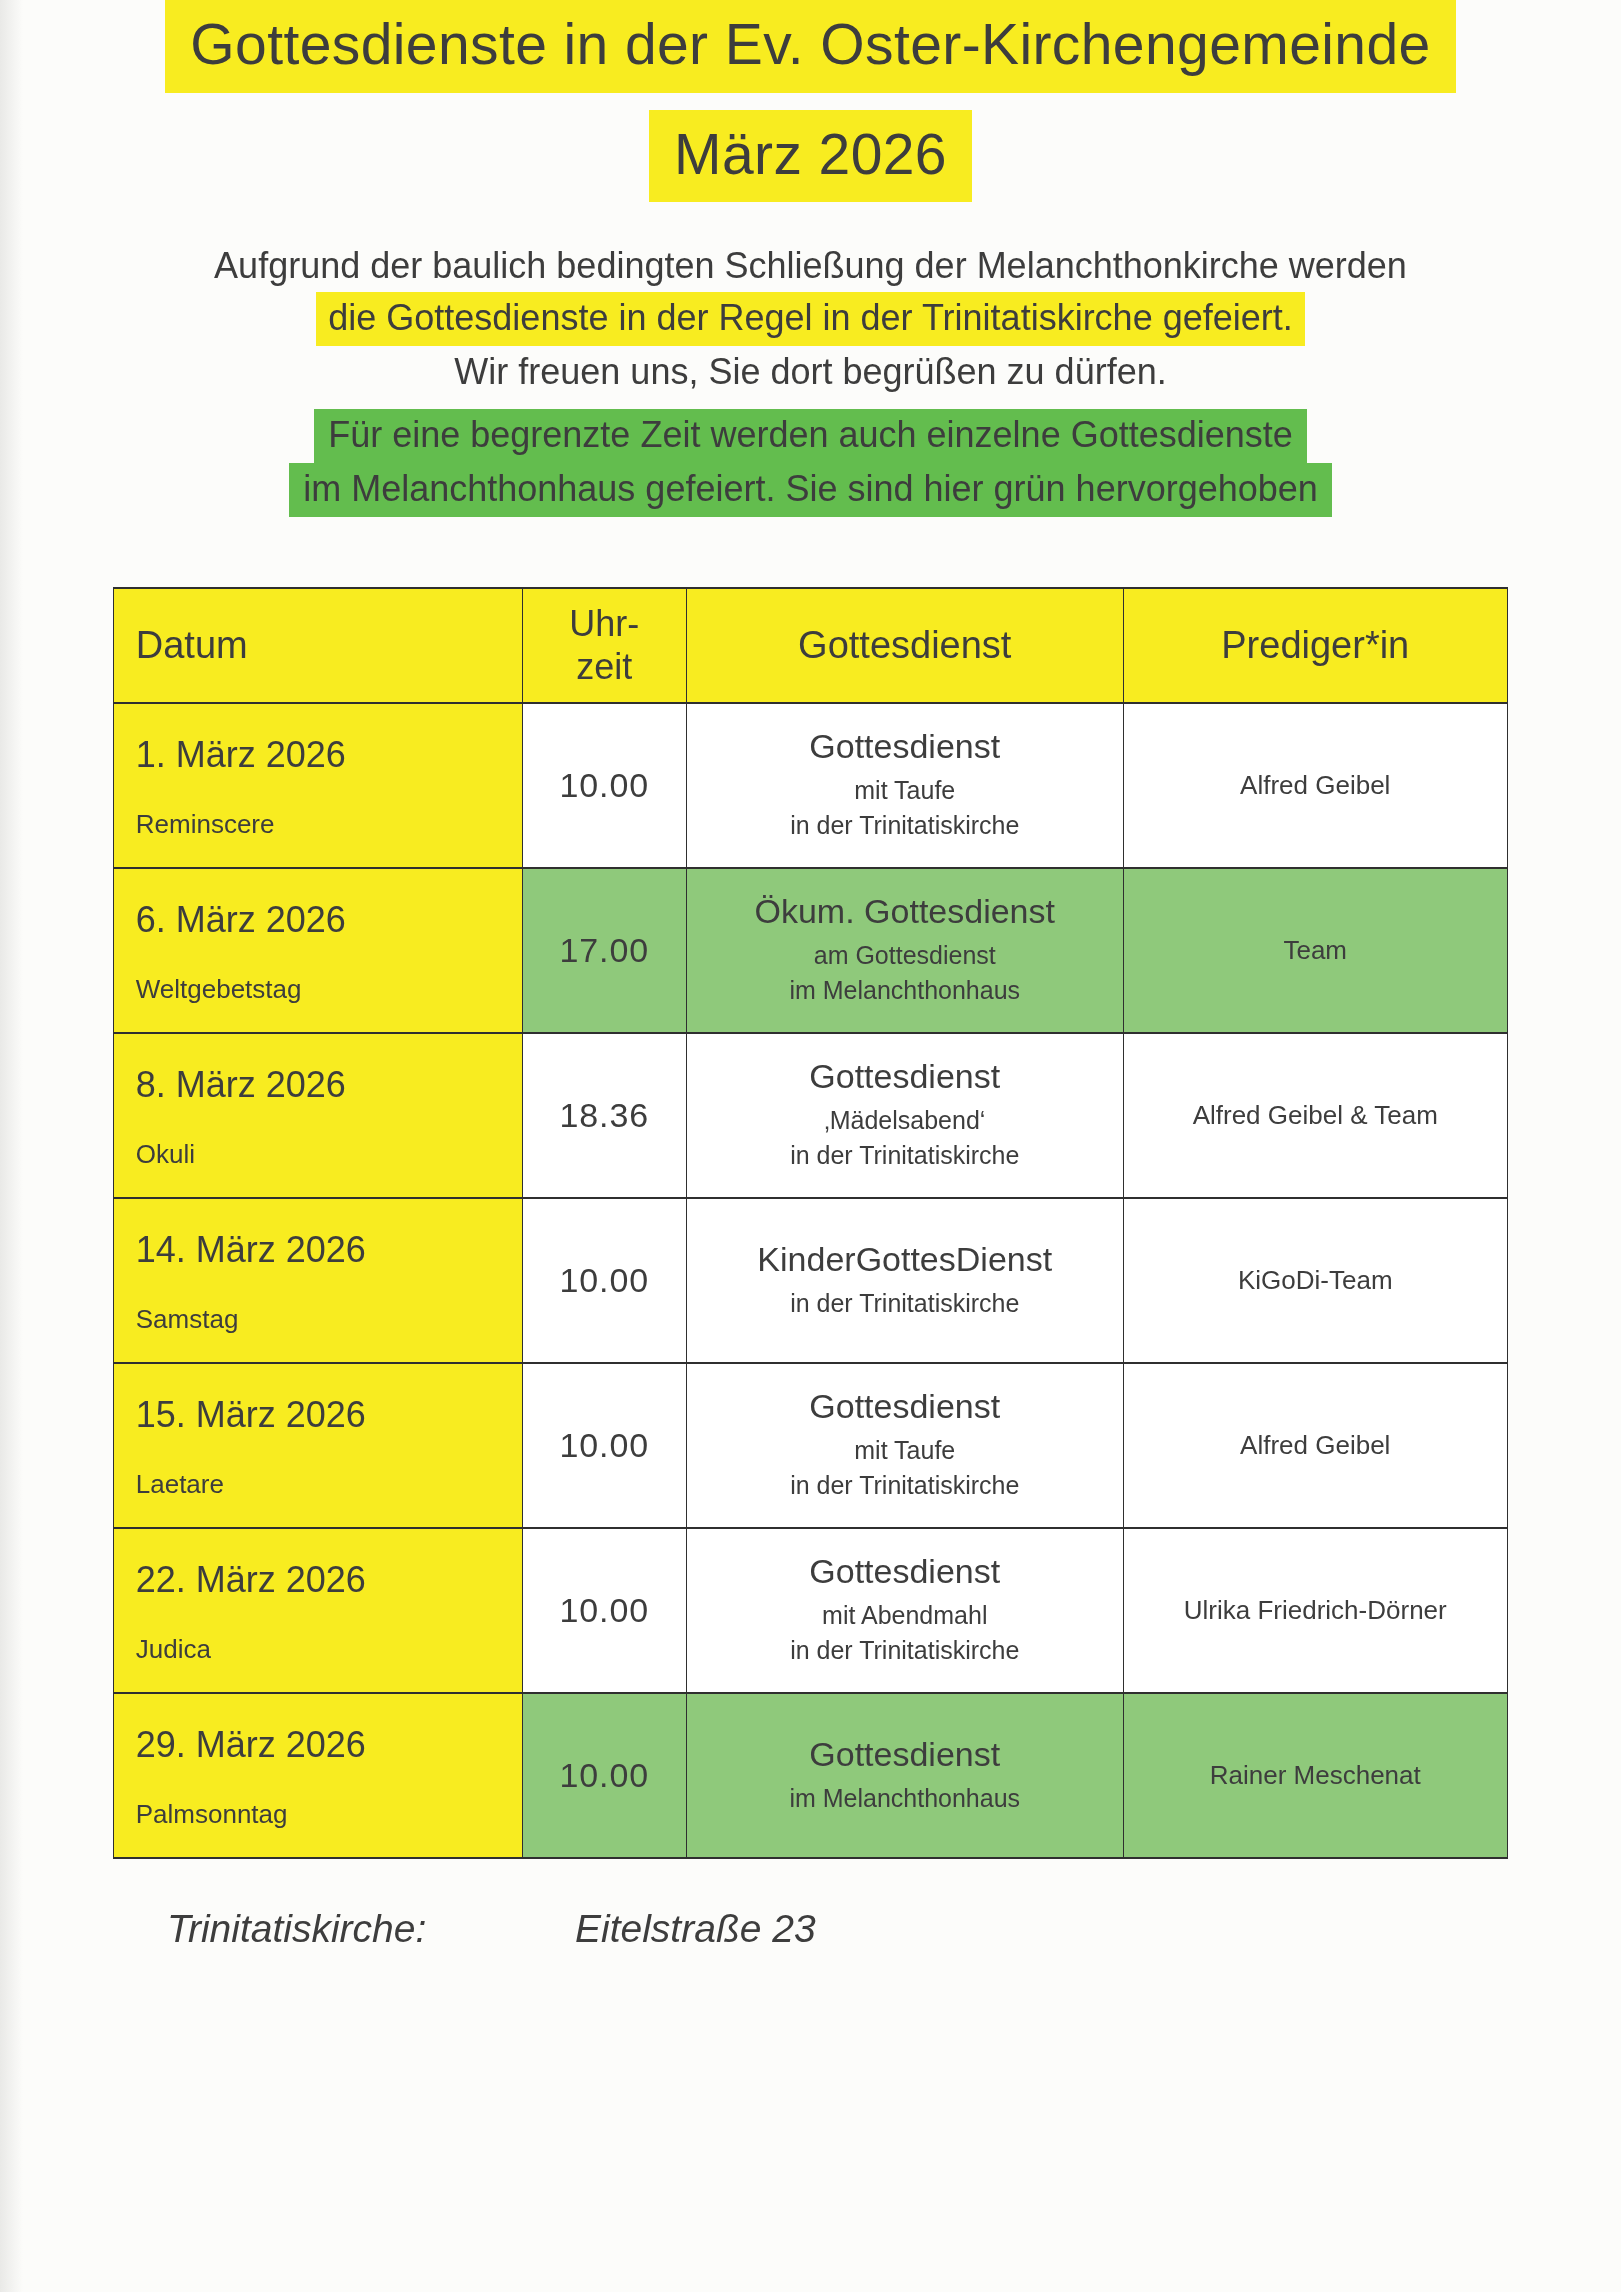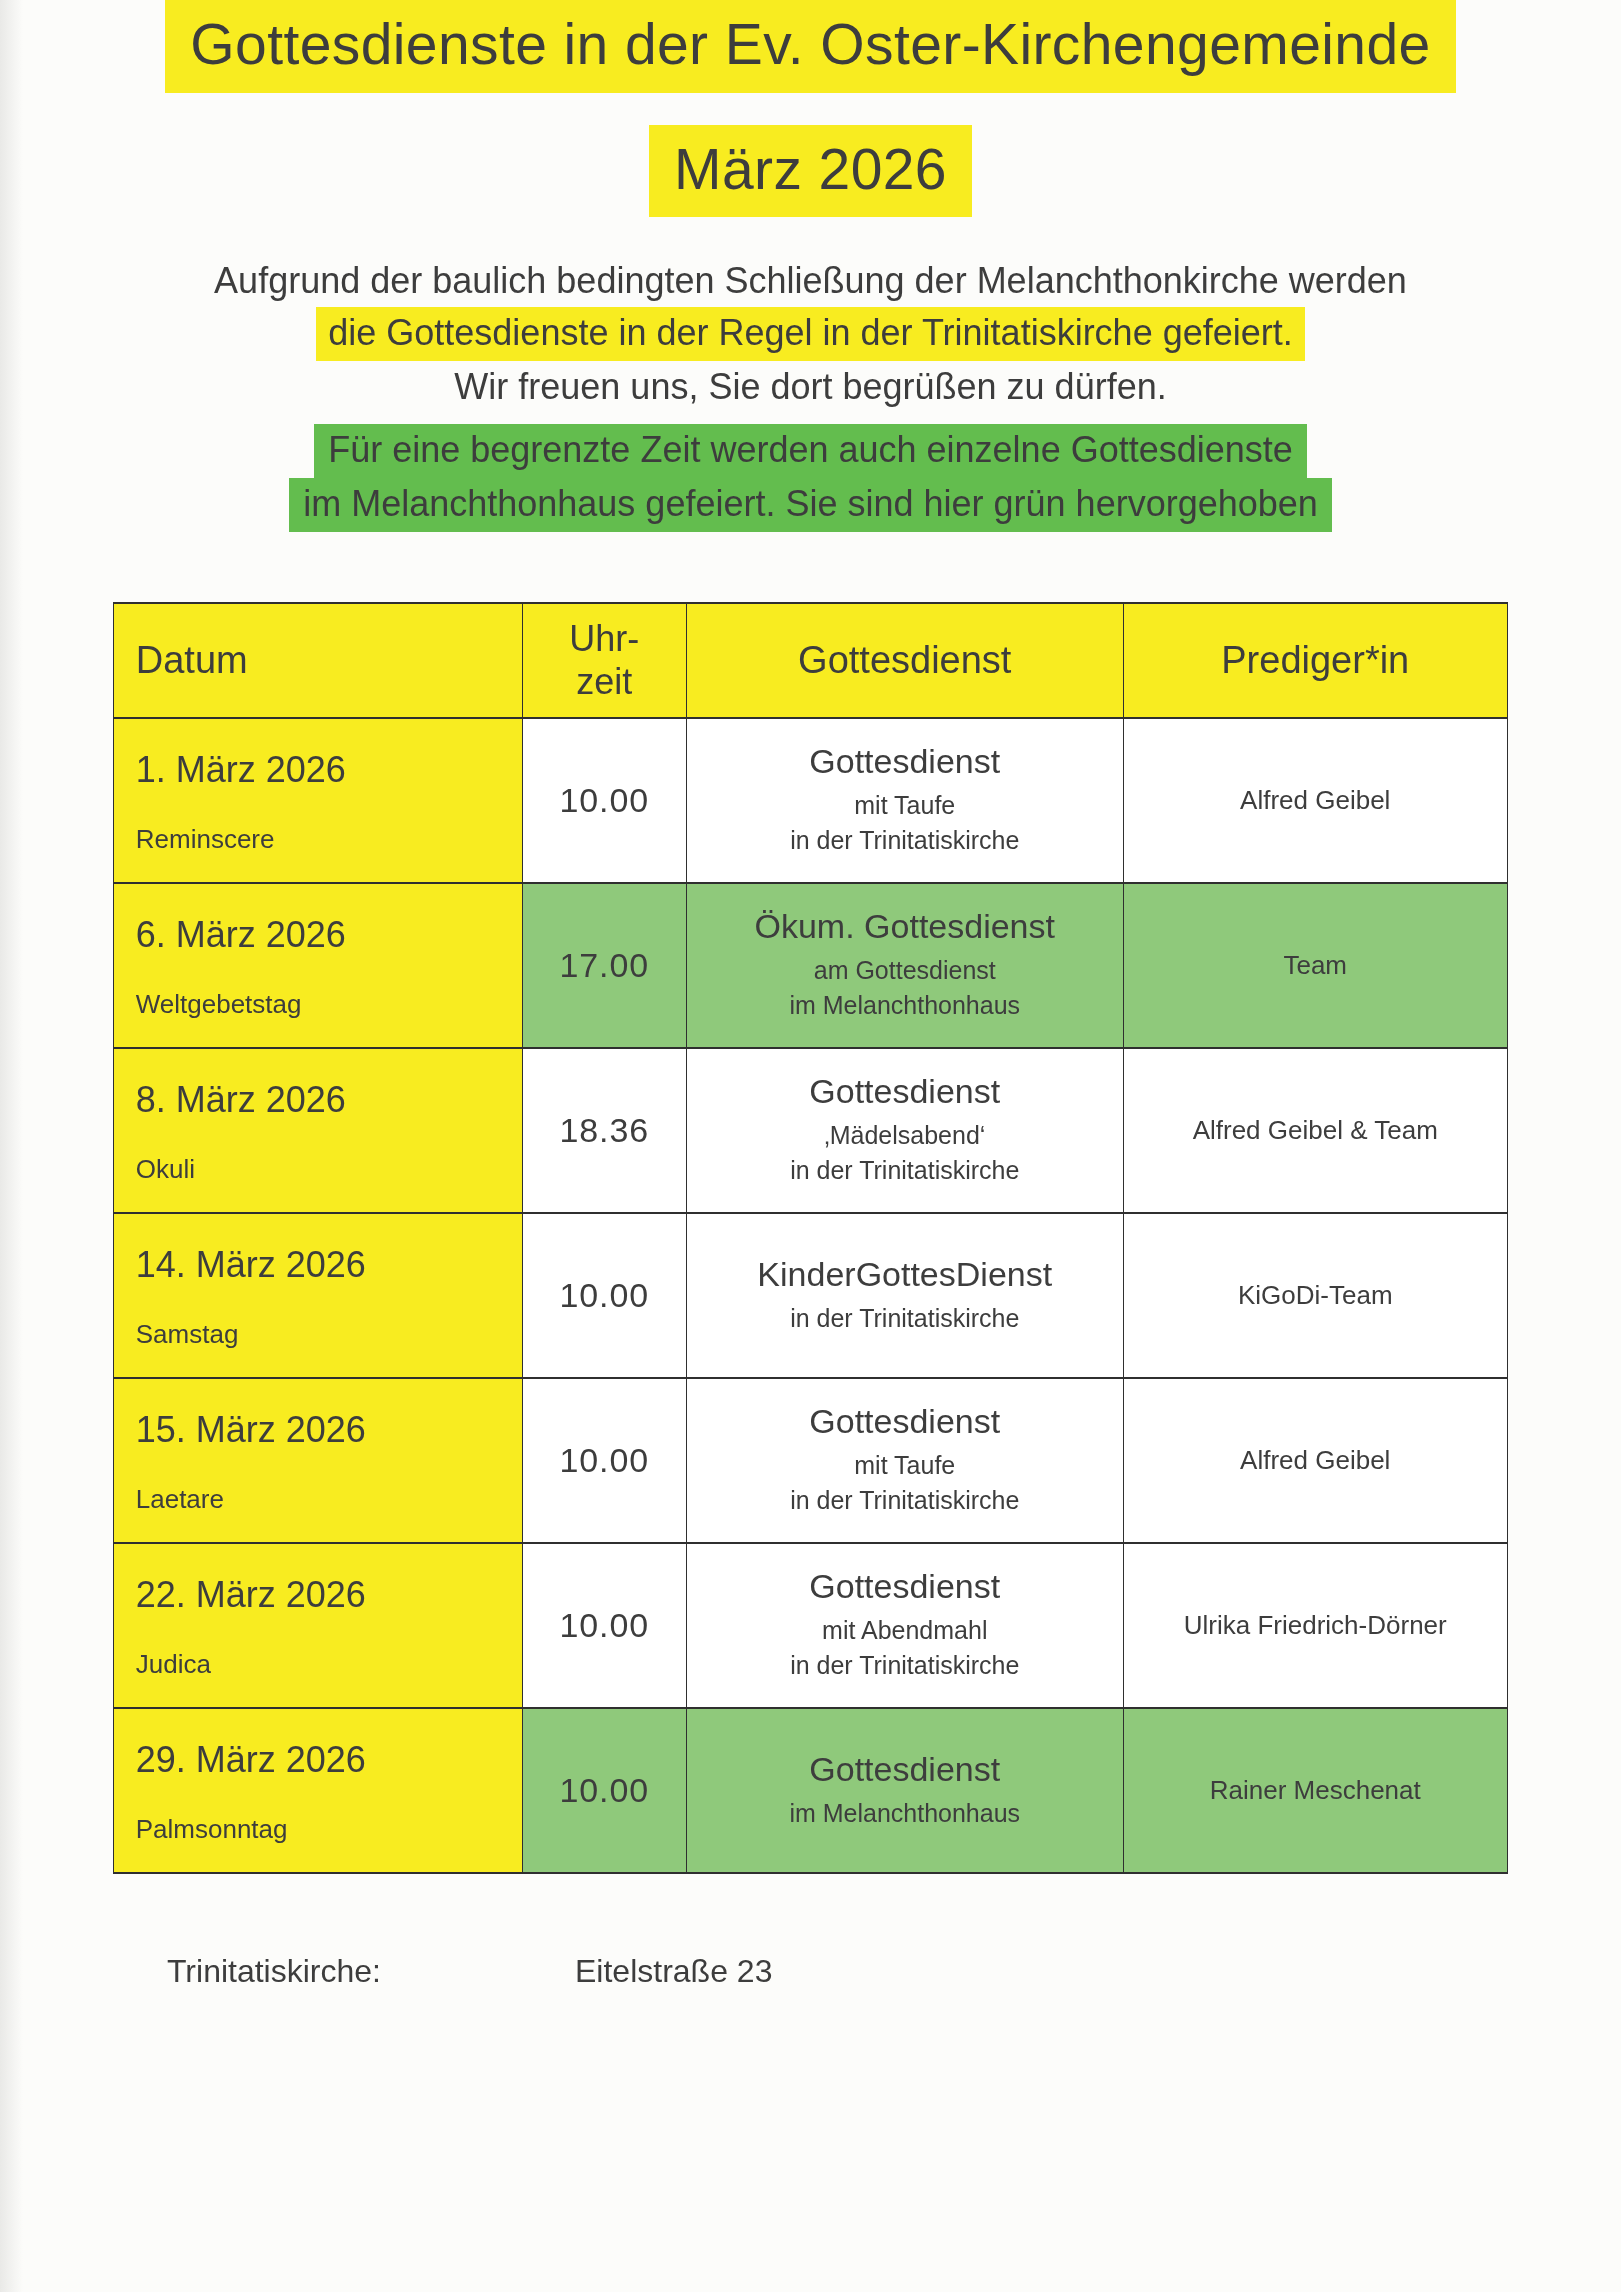--- a/index.html
+++ b/index.html
@@ -34,21 +34,21 @@
   }
   .title-line {
     display: inline-block;
     background: #f8ec20;
     font-size: 57px;
     line-height: 1.0;
     padding: 16px 25px 19.7px 25px;
     letter-spacing: 0.4px;
   }
   .title-line.second {
-    margin-top: 32px;
+    margin-top: 17px;
   }
 
   
   .intro {
     margin-top: 38px;
     text-align: center;
     font-size: 36px;
     line-height: 1.0;
   }
   .intro .line {
@@ -151,22 +151,23 @@
 
   
   tr[data-variant="green"] td.cell-time,
   tr[data-variant="green"] td.cell-service,
   tr[data-variant="green"] td.cell-preach {
     background: #8fc97b;
   }
 
   
   .footer {
-    margin: 79px 0 0 167px;
-    font-size: 32px;
+    margin: 48px 0 0 167px;
+    font-size: 39px;
+    font-style: italic;
   }
   .footer-row {
     display: flex;
     margin-bottom: 19.7px;
   }
   .footer-label {
     width: 408px;
     flex: 0 0 408px;
   }
 </style>

